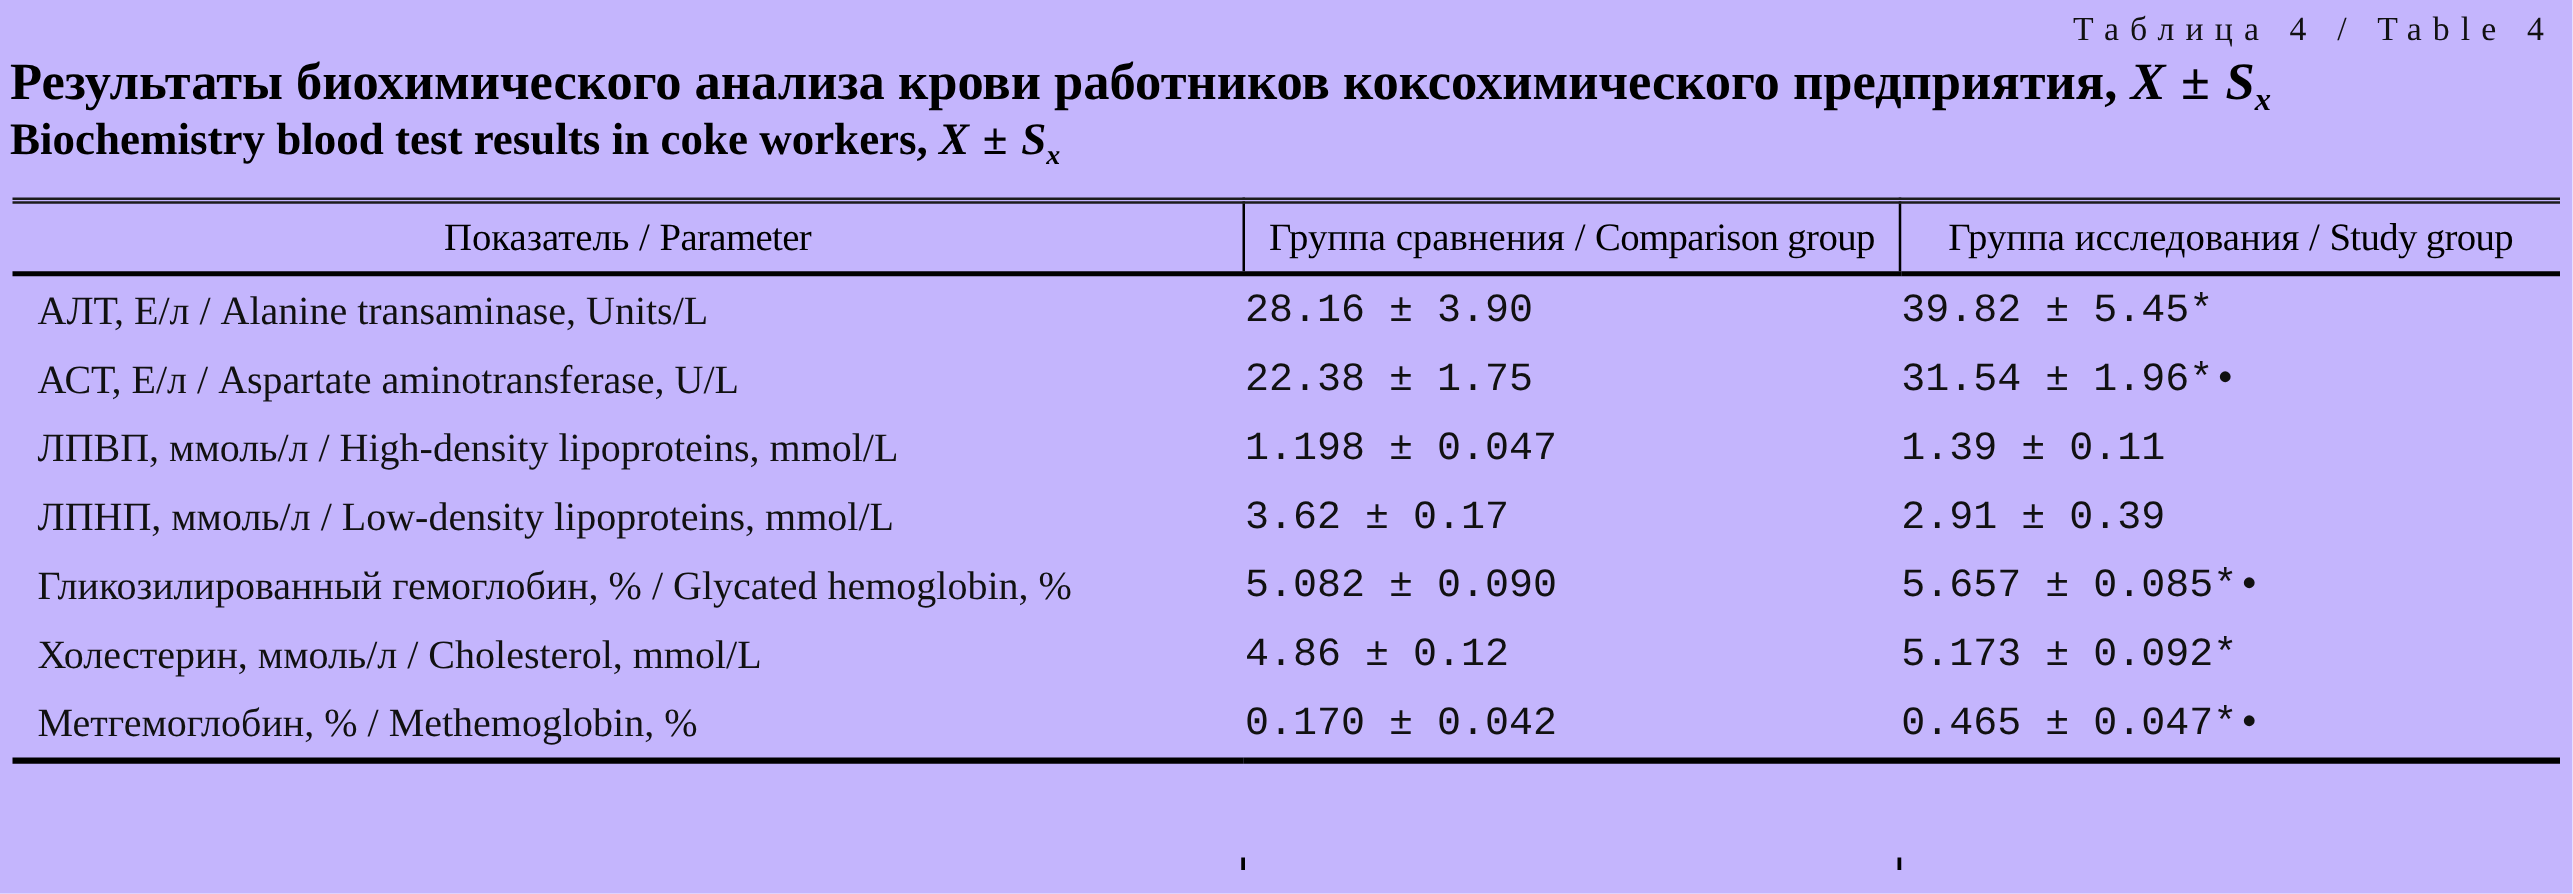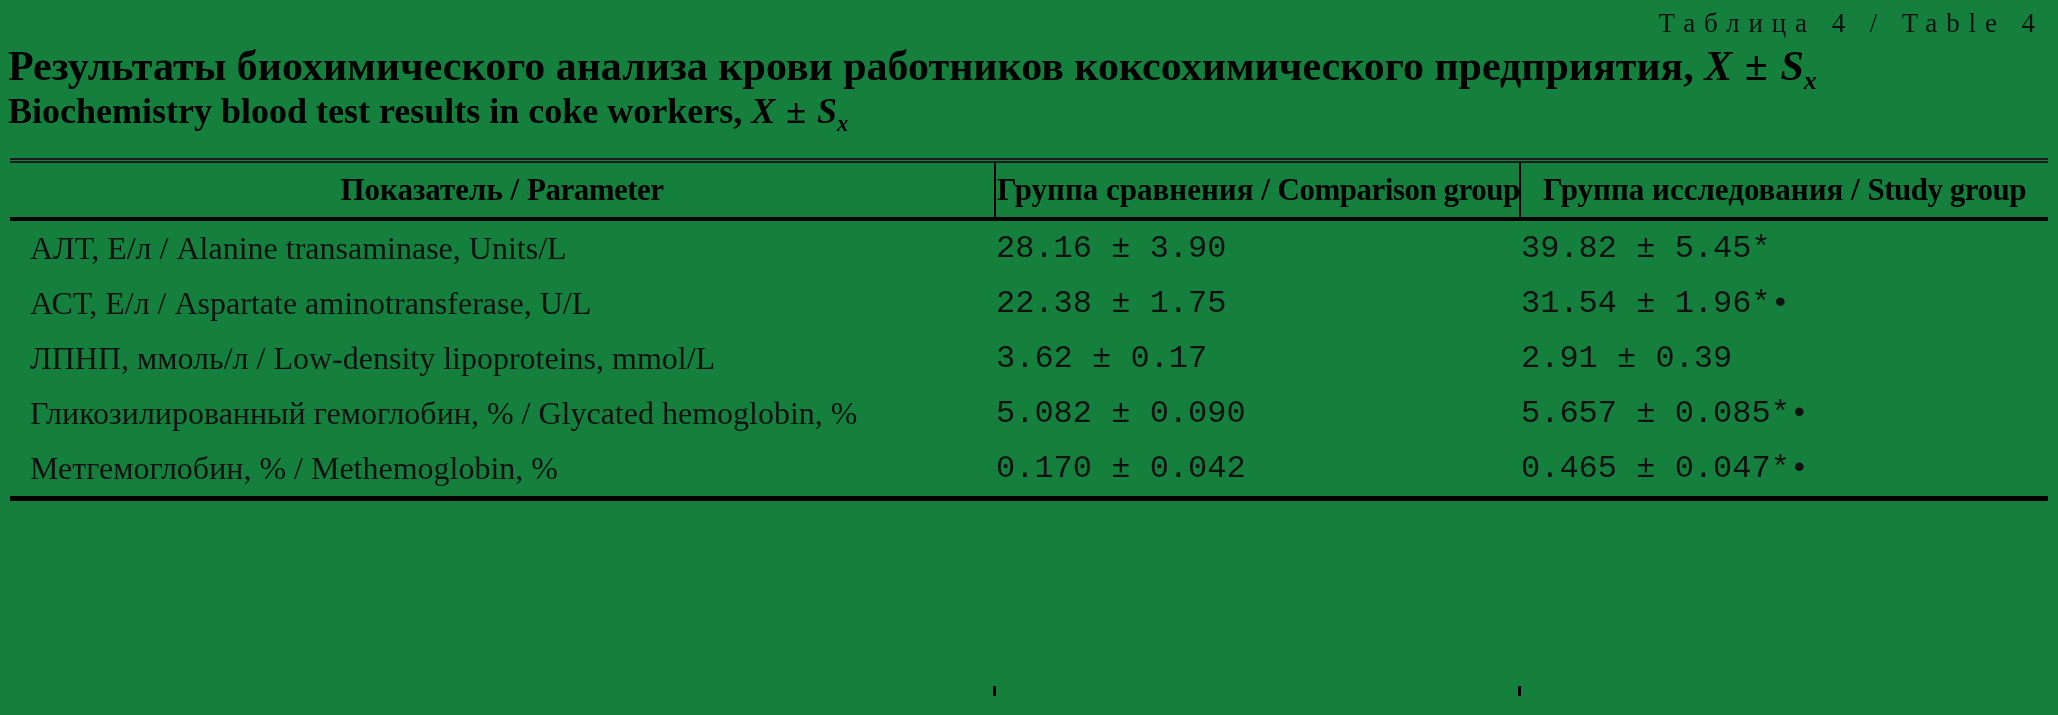--- a/index.html
+++ b/index.html
@@ -1,19 +1,19 @@
 <!DOCTYPE html>
 <html><head>
 <meta charset="utf-8">
 <style>
   html,body{margin:0;padding:0;background:#ffffff;}
   .page{
     position:relative;
     width:2058px;height:715px;
-    background:#15803d;
+    background:#c4b5fd;
     color:#0a0a0a;
     font-family:"Liberation Serif", serif;
     overflow:hidden;
   }
   .table-label{
     position:absolute;top:8px;right:14px;
     font-size:27px;letter-spacing:0.33em;white-space:nowrap;color:#111;
   }
   .title-ru{
     position:absolute;top:42px;left:8px;
@@ -31,21 +31,21 @@
   table.tbl{
     position:absolute;top:158px;left:10px;
     width:2038px;
     border-collapse:collapse;
     border-top:5px double #1c1c1c;
     border-bottom:5px solid #000;
     table-layout:fixed;
   }
   .tbl thead th{
     height:52px;
-    font-size:31px;font-weight:bold;color:#000;
+    font-size:31px;font-weight:normal;color:#000;
     text-align:center;vertical-align:middle;
     border-bottom:4px solid #000;
     white-space:nowrap;overflow:hidden;
   }
   .tbl thead th.c2,.tbl thead th.c3{border-left:2.5px solid #000;text-align:center;}
   .tbl .hen{letter-spacing:-0.5px;}
   .col-param{width:985px;}
   .col-comp{width:525px;}
   .col-study{width:528px;}
   .tbl tbody td{
@@ -93,28 +93,38 @@
         <td class="param">АЛТ, Е/л / Alanine transaminase, Units/L</td>
         <td class="val">28.16 ± 3.90</td>
         <td class="val">39.82 ± 5.45*</td>
       </tr>
       <tr>
         <td class="param">АСТ, Е/л / Aspartate aminotransferase, U/L</td>
         <td class="val">22.38 ± 1.75</td>
         <td class="val">31.54 ± 1.96*•</td>
       </tr>
       <tr>
+        <td class="param">ЛПВП, ммоль/л / High-density lipoproteins, mmol/L</td>
+        <td class="val">1.198 ± 0.047</td>
+        <td class="val">1.39 ± 0.11</td>
+      </tr>
+      <tr>
         <td class="param">ЛПНП, ммоль/л / Low-density lipoproteins, mmol/L</td>
         <td class="val">3.62 ± 0.17</td>
         <td class="val">2.91 ± 0.39</td>
       </tr>
       <tr>
         <td class="param">Гликозилированный гемоглобин, % / Glycated hemoglobin, %</td>
         <td class="val">5.082 ± 0.090</td>
         <td class="val">5.657 ± 0.085*•</td>
+      </tr>
+      <tr>
+        <td class="param">Холестерин, ммоль/л / Cholesterol, mmol/L</td>
+        <td class="val">4.86 ± 0.12</td>
+        <td class="val">5.173 ± 0.092*</td>
       </tr>
       <tr>
         <td class="param">Метгемоглобин, % / Methemoglobin, %</td>
         <td class="val">0.170 ± 0.042</td>
         <td class="val">0.465 ± 0.047*•</td>
       </tr>
     </tbody>
   </table>
 
   <div class="tick t1"></div>

